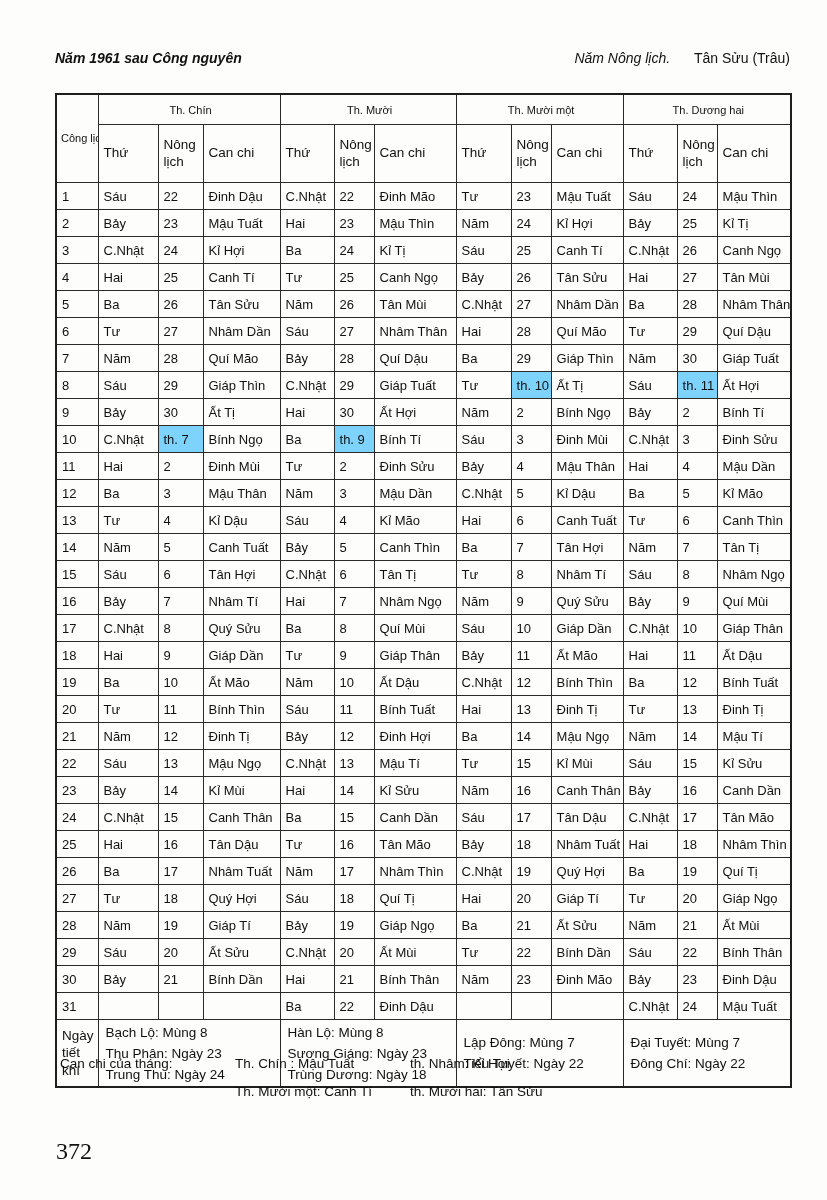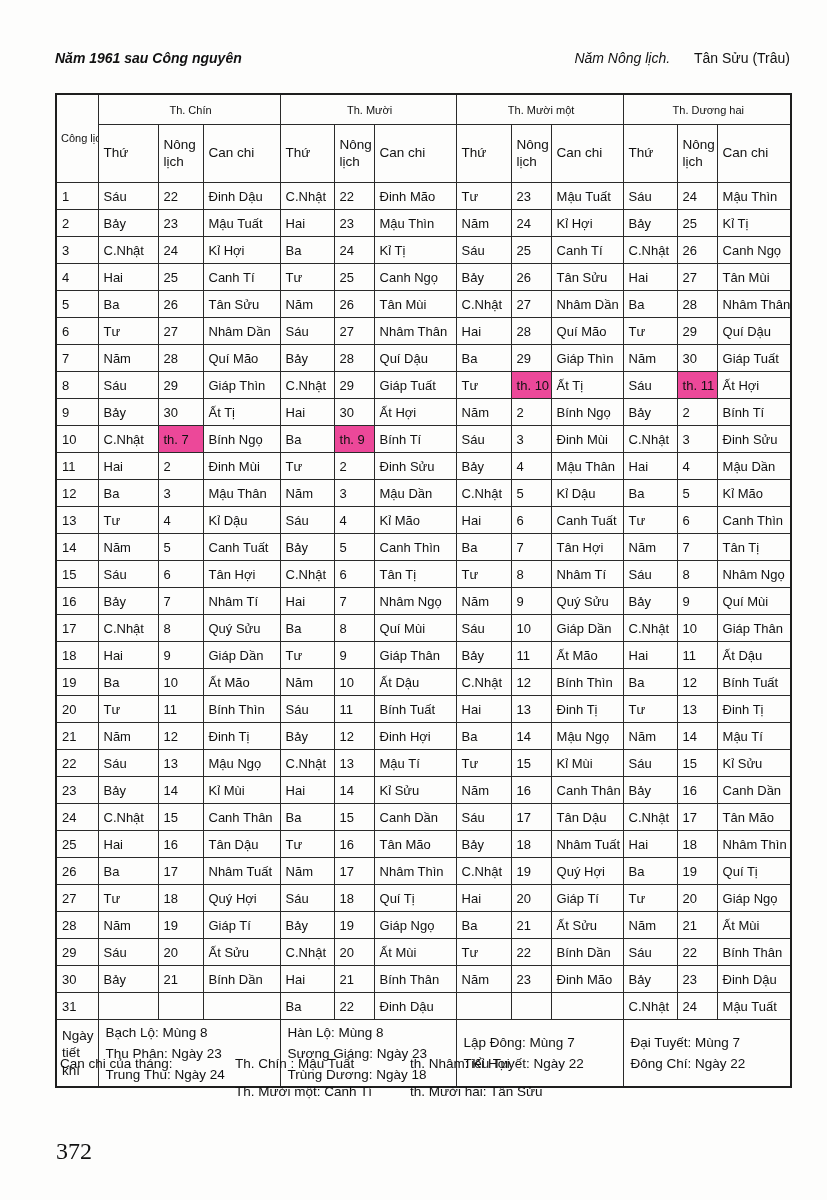--- a/index.html
+++ b/index.html
@@ -42,21 +42,21 @@
   }
   table.cal thead tr.month-row th {
     text-align:center; height:27px; white-space:nowrap; font-size:11px;
   }
   table.cal thead tr.sub-row th {
     height:55px; white-space:normal; line-height:1.25; font-size:13.5px;
   }
   table.cal th.corner { white-space:normal; line-height:1.25; padding-left:4px; font-size:13.5px; }
   table.cal tbody td { height:24px; white-space:nowrap; }
   table.cal tbody tr { height:26px; }
-  td.hl { background:#ec4899; }
+  td.hl { background:#7dd3fc; }
   table.cal tfoot td {
     height:64px; vertical-align:middle; white-space:normal;
     font-size:13.5px; line-height:21px; padding-left:7px;
   }
   table.cal tfoot td.tk-label { line-height:1.3; padding-left:5px; }
 
   
   .footnote {
     position:absolute; top:1050px; left:55px; right:37px;
     font-size:13.5px; line-height:28px;

